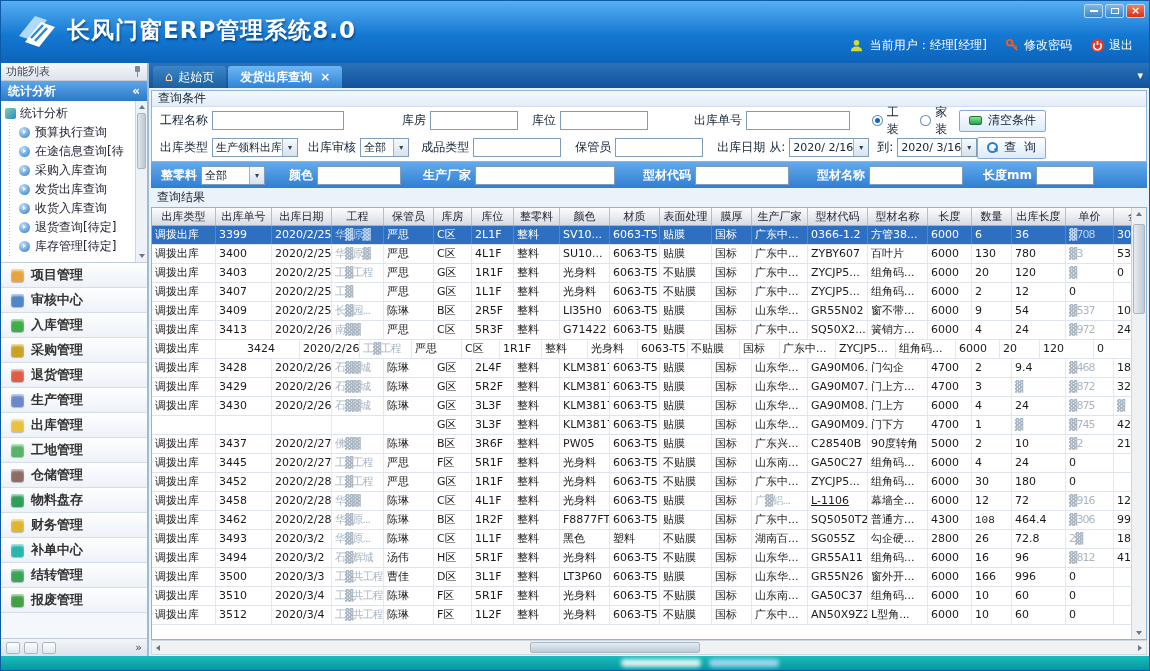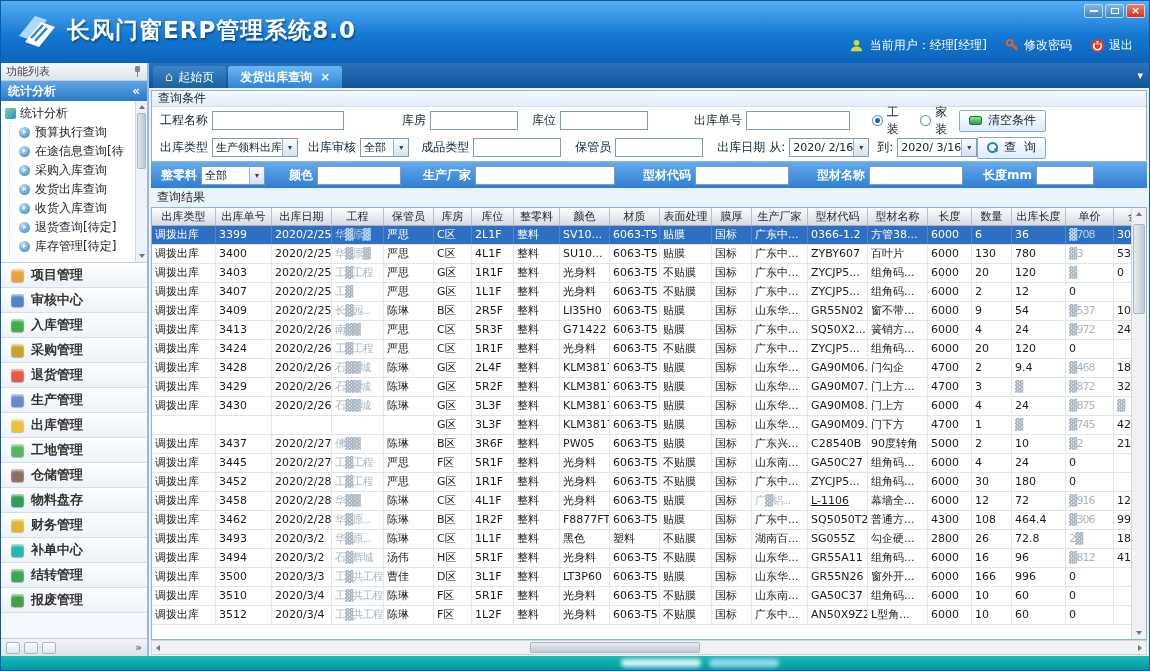--- a/index.html
+++ b/index.html
@@ -530,21 +530,21 @@
                 <div class="td" style="width: 60px;">SQ50X2...</div>
                 <div class="td" style="width: 60px;">簧销方...</div>
                 <div class="td" style="width: 44px;">6000</div>
                 <div class="td" style="width: 40px;">4</div>
                 <div class="td" style="width: 54px;">24</div>
                 <div class="td mosaic" style="width: 48px;">▓972</div>
                 <div class="td" style="width: 40px;">241</div>
               </div>
               <div class="tr">
                 <div class="td" style="width: 64px;">调拨出库</div>
-                <div class="td" style="width: 56px;">3424</div>
+                <div class="td" style="width: 56px; margin-left: 28px;">3424</div>
                 <div class="td" style="width: 60px;">2020/2/26</div>
                 <div class="td mosaic" style="width: 52px;">工▓工程</div>
                 <div class="td" style="width: 50px;">严思</div>
                 <div class="td" style="width: 38px;">C区</div>
                 <div class="td" style="width: 42px;">1R1F</div>
                 <div class="td" style="width: 46px;">整料</div>
                 <div class="td" style="width: 50px;">光身料</div>
                 <div class="td" style="width: 50px;">6063-T5</div>
                 <div class="td" style="width: 52px;">不贴膜</div>
                 <div class="td" style="width: 40px;">国标</div>
@@ -743,21 +743,21 @@
                 <div class="td" style="width: 42px;">1R2F</div>
                 <div class="td" style="width: 46px;">整料</div>
                 <div class="td" style="width: 50px;">F8877FT</div>
                 <div class="td" style="width: 50px;">6063-T5</div>
                 <div class="td" style="width: 52px;">贴膜</div>
                 <div class="td" style="width: 40px;">国标</div>
                 <div class="td" style="width: 56px;">广东中...</div>
                 <div class="td" style="width: 60px;">SQ5050T20</div>
                 <div class="td" style="width: 60px;">普通方...</div>
                 <div class="td" style="width: 44px;">4300</div>
-                <div class="td" style="width: 40px;">108</div>
+                <div class="td" style="width: 40px; font-family: Liberation Mono, monospace;">108</div>
                 <div class="td" style="width: 54px;">464.4</div>
                 <div class="td mosaic" style="width: 48px;">▓306</div>
                 <div class="td" style="width: 40px;">998</div>
               </div>
               <div class="tr">
                 <div class="td" style="width: 64px;">调拨出库</div>
                 <div class="td" style="width: 56px;">3493</div>
                 <div class="td" style="width: 60px;">2020/3/2</div>
                 <div class="td mosaic" style="width: 52px;">华▓原...</div>
                 <div class="td" style="width: 50px;">陈琳</div>

